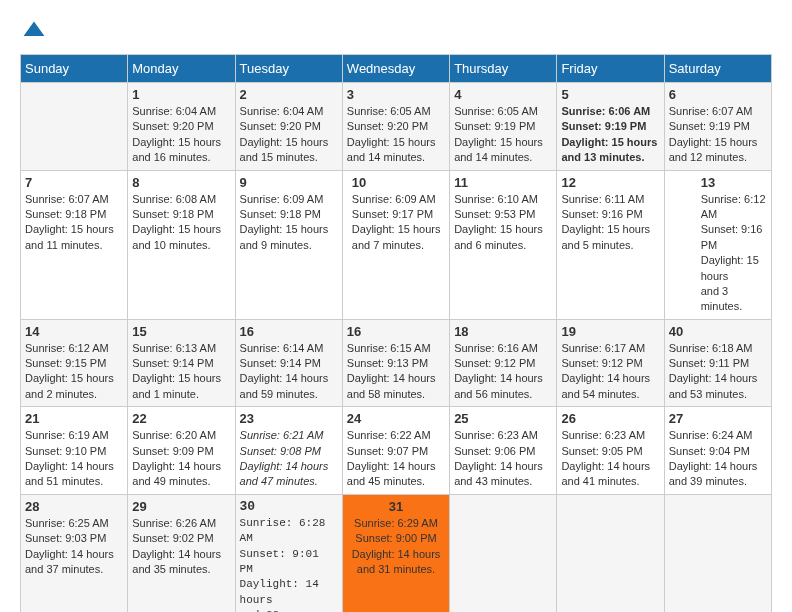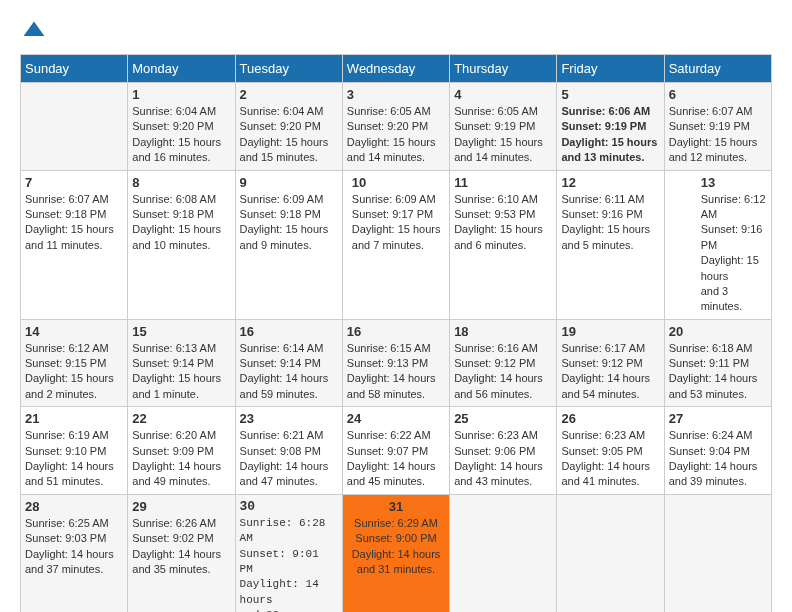--- a/index.html
+++ b/index.html
@@ -264,21 +264,21 @@
 and 56 minutes.</div>
         </td>
         <td style="background-color: rgb(245, 245, 245);">
           <span class="day-number">19</span>
           <div class="day-info" style="white-space: pre-line;">Sunrise: 6:17 AM
 Sunset: 9:12 PM
 Daylight: 14 hours
 and 54 minutes.</div>
         </td>
         <td style="background-color: rgb(245, 245, 245);">
-          <span class="day-number">20</span>
+          <span class="day-number">40</span>
           <div class="day-info" style="white-space: pre-line;">Sunrise: 6:18 AM
 Sunset: 9:11 PM
 Daylight: 14 hours
 and 53 minutes.</div>
         </td>
       </tr>
       <tr>
         <td style="background-color: rgb(255, 255, 255);">
           <span class="day-number">21</span>
           <div class="day-info" style="white-space: pre-line;">Sunrise: 6:19 AM
@@ -288,21 +288,21 @@
         </td>
         <td style="background-color: rgb(255, 255, 255);">
           <span class="day-number">22</span>
           <div class="day-info" style="white-space: pre-line;">Sunrise: 6:20 AM
 Sunset: 9:09 PM
 Daylight: 14 hours
 and 49 minutes.</div>
         </td>
         <td style="background-color: rgb(255, 255, 255);">
           <span class="day-number">23</span>
-          <div class="day-info" style="white-space: pre-line;">Sunrise: 6:21 AM
+          <div class="day-info" style="white-space: pre-line; font-style: italic;">Sunrise: 6:21 AM
 Sunset: 9:08 PM
 Daylight: 14 hours
 and 47 minutes.</div>
         </td>
         <td style="background-color: rgb(255, 255, 255);">
           <span class="day-number">24</span>
           <div class="day-info" style="white-space: pre-line;">Sunrise: 6:22 AM
 Sunset: 9:07 PM
 Daylight: 14 hours
 and 45 minutes.</div>

